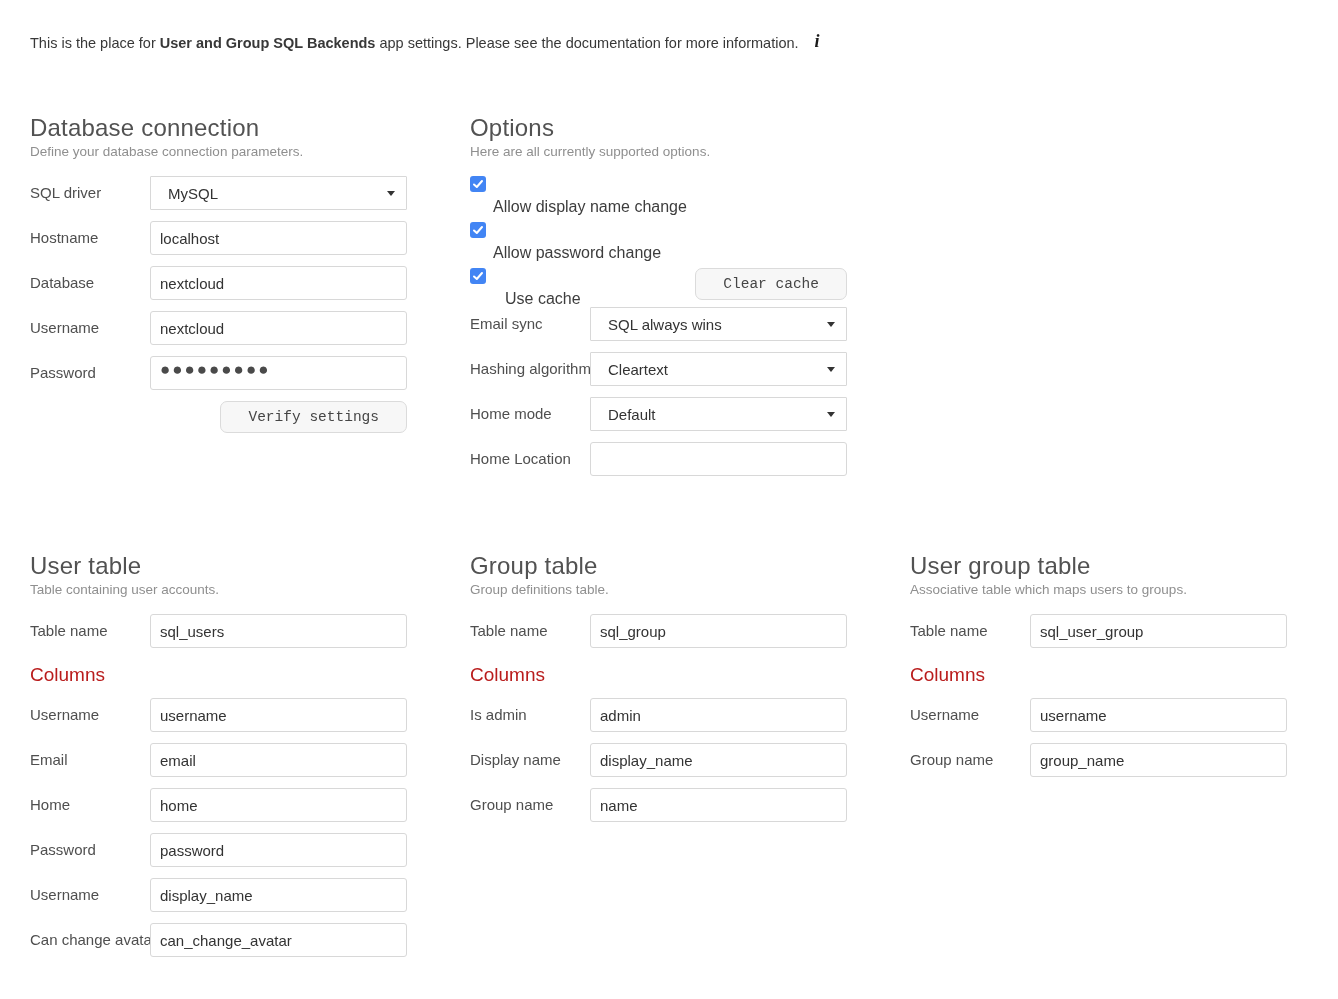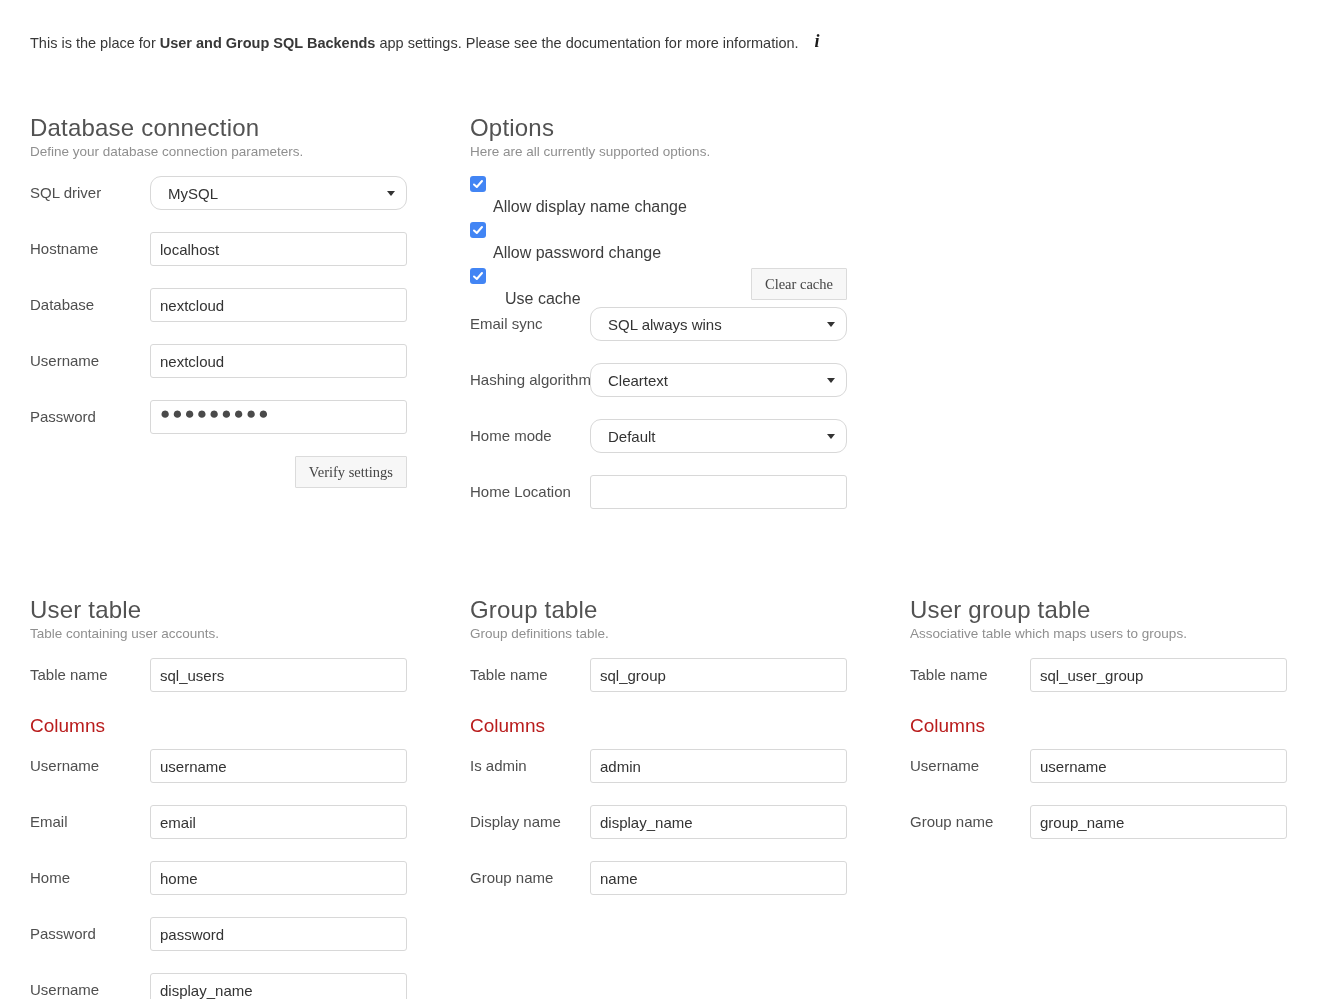--- a/index.html
+++ b/index.html
@@ -28,38 +28,38 @@
     align-items: start;
   }
   .grid.row1 { margin-bottom: 64px; }
   h2 {
     font-size: 24px; line-height: 30px; font-weight: 300; color: #525252;
     letter-spacing: 0.2px;
   }
   .section-sub {
     font-size: 13.5px; color: #8f8f8f; line-height: 18px; margin-bottom: 15px;
   }
-  .form-row { display: flex; height: 34px; margin-bottom: 22px; }
+  .form-row { display: flex; height: 34px; margin-bottom: 11px; }
   .form-row .lbl {
     width: 120px; flex: 0 0 120px; font-size: 15px; color: #4f4f4f;
     line-height: 34px; white-space: nowrap;
   }
   .ctl { flex: 1 1 auto; position: relative; }
   input[type="text"] {
     width: 100%; height: 34px;
     border: 1px solid #d8d8d8; border-radius: 3px;
     padding: 7px 9px; font-family: inherit; font-size: 15px; color: #333;
     background: #fff; outline: none;
   }
   input.pw { font-size: 17px; letter-spacing: 2px; color: #4a4a4a; padding-top: 0; }
   .select-wrap { position: relative; width: 100%; height: 34px; }
   select {
     -webkit-appearance: none; appearance: none;
     width: 100%; height: 34px;
-    border: 1px solid #d8d8d8; border-radius: 11px;
+    border: 1px solid #d8d8d8; border-radius: 1px;
     padding: 1px 26px 1px 17px;
     font-family: inherit; font-size: 15px; color: #333;
     background: #fff; outline: none;
   }
   .caret {
     position: absolute; right: 12px; top: 50%; margin-top: -2px;
     width: 0; height: 0; pointer-events: none;
     border-left: 4.5px solid transparent;
     border-right: 4.5px solid transparent;
     border-top: 5px solid #333;
@@ -71,23 +71,23 @@
   .cb {
     flex: 0 0 16px; width: 16px; height: 16px; margin-right: 7px;
     background: var(--accent, #4285f4); border-radius: 3px;
     display: inline-flex; align-items: center; justify-content: center;
   }
   .cb svg { display: block; }
   .check-row.with-btn { margin-bottom: 7px; height: 32px; gap: 12px; }
   .check-row .spacer { flex: 1 1 auto; }
   .btn {
     display: inline-block; background: #f7f7f7;
-    border: 1px solid #dbdbdb; border-radius: 1px;
-    font-family: Liberation Serif, serif; font-size: 14.5px; color: #454545;
-    padding: 6px 13px; line-height: 18px; cursor: pointer; white-space: nowrap;
+    border: 1px solid #dbdbdb; border-radius: 7px;
+    font-family: Liberation Mono, monospace; font-size: 14.5px; color: #454545;
+    padding: 6px 27px; line-height: 18px; cursor: pointer; white-space: nowrap;
   }
   .verify-row { display: flex; justify-content: flex-end; margin: 8px 0 0 120px; }
   .columns-head {
     font-size: 19px; line-height: 24px; font-weight: 300; color: #b91c1c;
     margin: 15px 0 11px 0;
   }
   .save-wrap { margin-top: 67px; }
 </style>
 </head>
 <body>

